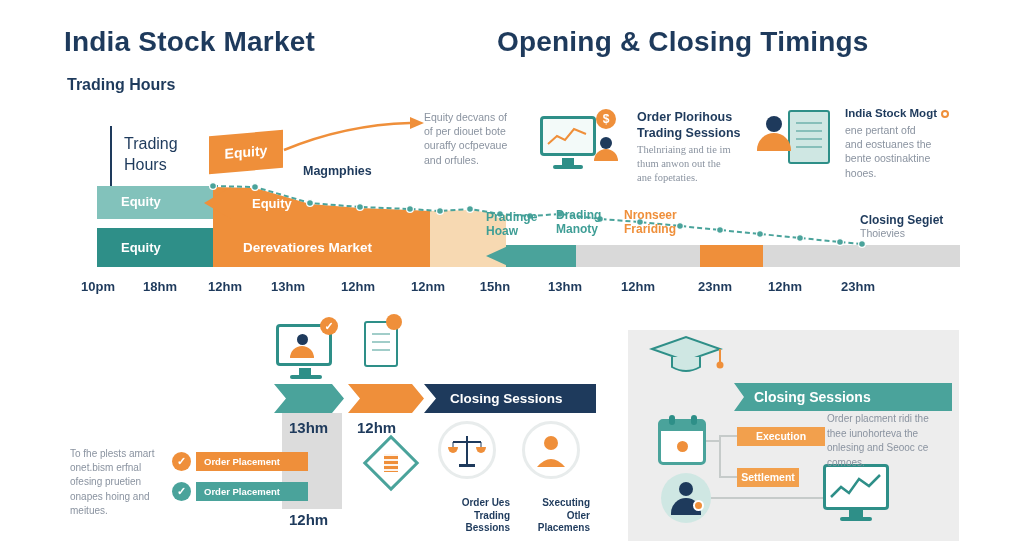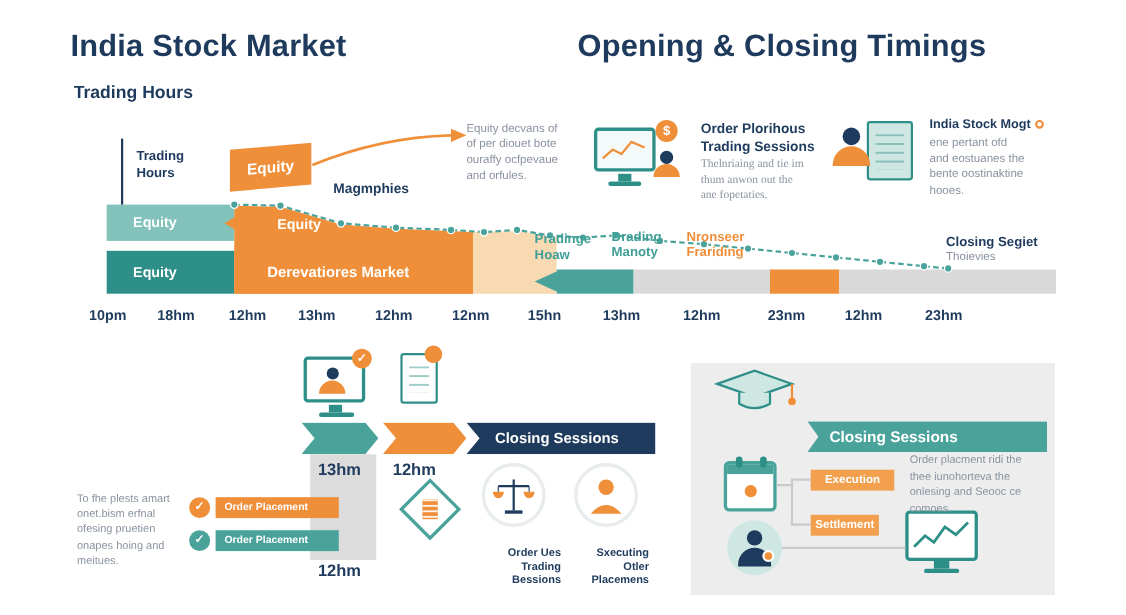--- a/index.html
+++ b/index.html
@@ -4,26 +4,26 @@
 <style>
   * { margin:0; padding:0; box-sizing:border-box; }
   body { font-family:"Liberation Sans", sans-serif; background:#fff; }
   #canvas { position:relative; width:1024px; height:559px; background:#ffffff; overflow:hidden; }
   .abs { position:absolute; }
   .pre { white-space:pre-line; }
   .z1 { z-index:1; } .z2 { z-index:2; } .z3 { z-index:3; } .z4 { z-index:4; }
 
   
   #title-left  { left:64px; top:26px; font-size:28px; font-weight:800; color:#1e3a5c; letter-spacing:.2px; }
-  #title-right { left:497px; top:26px; font-size:28px; font-weight:800; color:#1e3a5c; letter-spacing:.2px;margin-left:28px; }
+  #title-right { left:497px; top:26px; font-size:28px; font-weight:800; color:#1e3a5c; letter-spacing:.2px; }
   #subtitle    { left:67px; top:76px; font-size:16px; font-weight:700; color:#1e3a5c; }
 
   
   #axis-line  { left:110px; top:126px; width:2px; height:60px; background:#1e3a5c; }
-  #axis-label { left:124px; top:134px; font-size:12px; font-weight:700; color:#1e3a5c; line-height:1.3; }
+  #axis-label { left:124px; top:134px; font-size:16px; font-weight:400; color:#1e3a5c; line-height:1.3; }
   #equity-flag { left:209px; top:133px; width:74px; height:38px; background:#ef8f3a; transform:skewY(-5deg);
                  color:#fff; font-size:14px; font-weight:800; text-align:center; line-height:38px; }
   #row-light { left:97px; top:186px; width:116px; height:33px; background:#82c2bb; }
   #row-dark  { left:97px; top:228px; width:116px; height:39px; background:#2e8f88; }
   #block-deriv { left:213px; top:228px; width:217px; height:39px; background:#ef8f3a; }
   #row-light-label { left:121px; top:194px; font-size:13px; font-weight:800; color:#fff; }
   #row-dark-label  { left:121px; top:240px; font-size:13px; font-weight:800; color:#fff; }
   #deriv-label { left:243px; top:240px; font-size:13.5px; font-weight:800; color:#fff; }
   #area-equity-label { left:252px; top:196px; font-size:13px; font-weight:800; color:#fff; }
   #magnifies { left:303px; top:164px; font-size:12.5px; font-weight:800; color:#1e3a5c; }
@@ -113,21 +113,21 @@
   
   #panel { left:628px; top:330px; width:331px; height:211px; background:#ededed; }
   #cap-svg { left:648px; top:331px; }
   #br-banner { left:734px; top:383px; width:218px; height:28px; background:#4aa39b; color:#fff; font-size:14px; font-weight:800;
                line-height:28px; padding-left:20px; clip-path:polygon(0 0, 100% 0, 100% 100%, 0 100%, 10px 50%); }
   #calendar { left:658px; top:419px; width:48px; height:46px; background:#fff; border:3px solid #4aa39b; border-radius:5px; }
   .cal-head { position:absolute; left:0; top:0; right:0; height:9px; background:#4aa39b; }
   .cal-ring { position:absolute; width:6px; height:10px; background:#2e8f88; border-radius:3px; top:-7px; }
   .cal-dot  { position:absolute; left:16px; top:19px; width:11px; height:11px; border-radius:50%; background:#ef8f3a; }
   .btn { height:19px; background:#f2a04d; color:#fff; font-size:10.5px; font-weight:700; text-align:center; line-height:19px; }
-  #btn1 { left:737px; top:427px; width:76px; }
+  #btn1 { left:737px; top:427px; width:88px; }
   #btn2 { left:737px; top:468px; width:62px; }
   #br-par { left:827px; top:412px; font-size:10px; color:#8a93a0; line-height:1.45; }
   #br-person { left:661px; top:473px; width:50px; height:50px; border-radius:50%; background:#cfe7e3; overflow:hidden; }
   .brp-head { position:absolute; left:18px; top:9px; width:14px; height:14px; border-radius:50%; background:#1e3a5c; }
   .brp-body { position:absolute; left:10px; top:25px; width:30px; height:17px; background:#1e3a5c; border-radius:15px 15px 0 0; }
   .brp-badge { position:absolute; left:32px; top:27px; width:11px; height:11px; border-radius:50%; background:#ef8f3a; border:2px solid #fff; }
   #br-monitor { left:823px; top:464px; width:66px; height:46px; background:#fff; border:3px solid #2e8f88; border-radius:4px; }
   #brm-stand { left:849px; top:510px; width:14px; height:7px; background:#2e8f88; }
   #brm-base  { left:840px; top:517px; width:32px; height:4px; background:#2e8f88; border-radius:2px; }
 </style>

